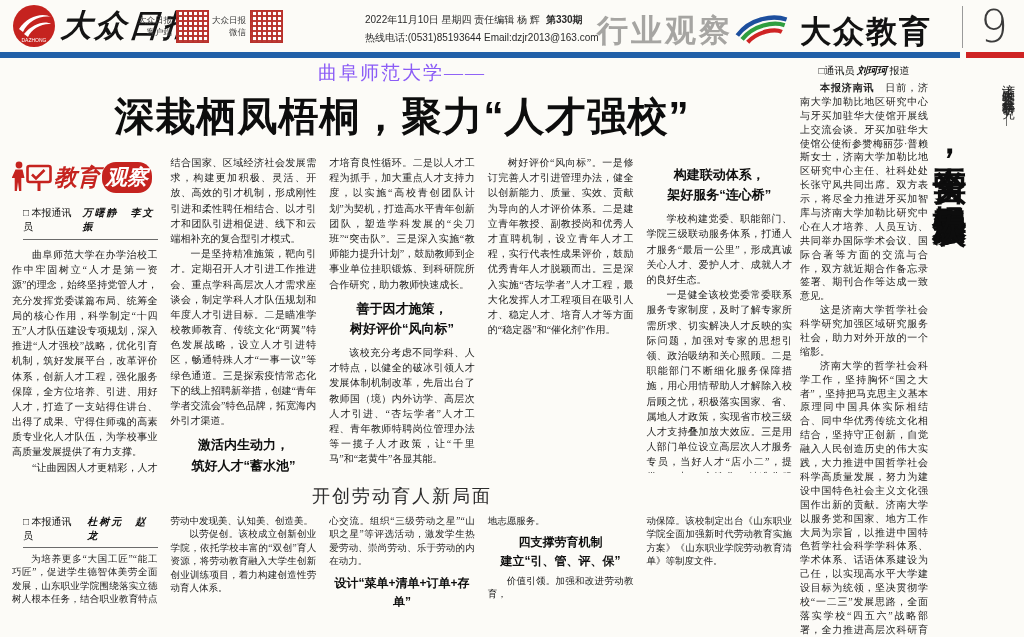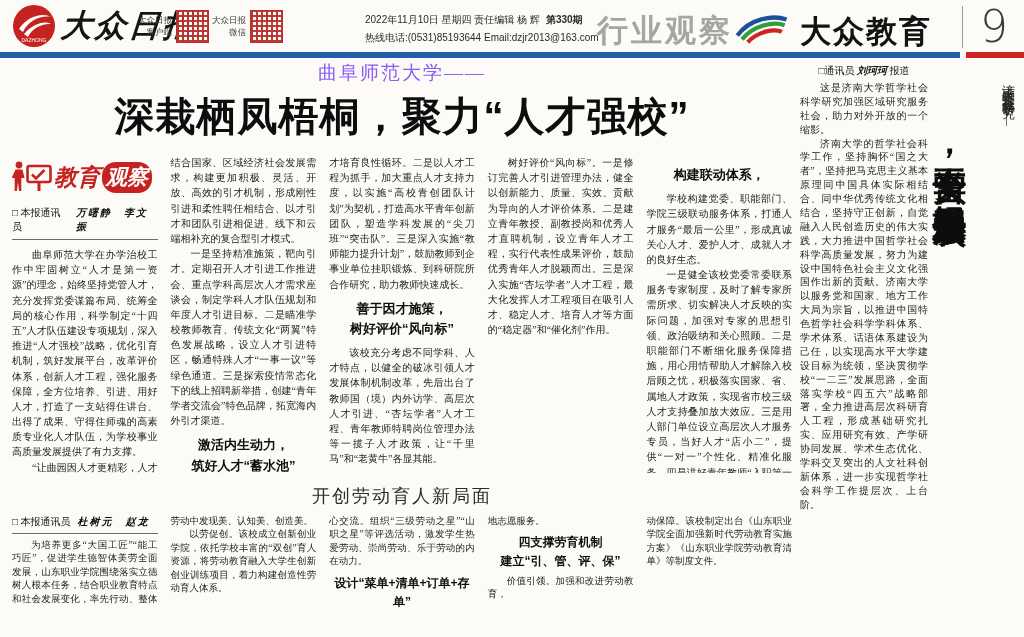--- a/index.html
+++ b/index.html
@@ -33,21 +33,21 @@
   .rule-blue{position:absolute;top:52px;left:0;width:960px;height:6px;background:#2160a8;}
   .rule-red{position:absolute;top:52px;left:966px;width:58px;height:6px;background:#cf2424;}
 
   
   p.np{margin:0;font-size:10px;line-height:1.52;text-align:justify;text-indent:2em;color:#222;}
   p.cont{text-indent:0;}
   .sub{text-align:center;font-weight:700;font-size:13px;line-height:1.55;margin:7px 0 6px;
        color:#0e0e0e;font-family:"Liberation Sans",sans-serif;}
   .sub span{display:block;}
   .byline{font-size:10px;color:#111;border-bottom:1px solid #6b6b6b;padding-bottom:5px;margin-bottom:7px;
-          display:flex;gap:7px;align-items:baseline;}
+          display:flex;gap:7px;align-items:baseline;margin-left:11px;}
   .byline i{font-weight:700;letter-spacing:2px;}
 
   
   .a1{position:absolute;left:12px;top:60px;width:780px;}
   .a1-kicker{text-align:center;font-size:19px;letter-spacing:2px;color:#8b5cf6;}
   .a1-headline{margin:3px 0 0;text-align:center;font-size:40px;font-weight:900;letter-spacing:1px;
                color:#0d0d0d;font-family:"Liberation Sans",sans-serif;}
   .a1-body{margin-top:11px;display:grid;grid-template-columns:repeat(5,1fr);gap:13px;height:318px;overflow:hidden;}
   .eduobs{display:flex;align-items:center;gap:2px;height:44px;margin:0 0 7px;}
   .eo1{color:#c5231f;font-weight:900;font-style:italic;font-size:23px;font-family:"Liberation Sans",sans-serif;}
@@ -174,20 +174,21 @@
         <p class="np">该校充分考虑不同学科、人才特点，以健全的破冰引领人才发展体制机制改革，先后出台了教师国（境）内外访学、高层次人才引进、“杏坛学者”人才工程、青年教师特聘岗位管理办法等一揽子人才政策，让“千里马”和“老黄牛”各显其能。</p>
       </div>
 
       <div class="col">
         <p class="np">树好评价“风向标”。一是修订完善人才引进管理办法，健全以创新能力、质量、实效、贡献为导向的人才评价体系。二是建立青年教授、副教授岗和优秀人才直聘机制，设立青年人才工程，实行代表性成果评价，鼓励优秀青年人才脱颖而出。三是深入实施“杏坛学者”人才工程，最大化发挥人才工程项目在吸引人才、稳定人才、培育人才等方面的“稳定器”和“催化剂”作用。</p>
       </div>
 
       <div class="col">
         <div class="sub" style="margin-top:10px">
           <span>构建联动体系，</span>
+          <span>架好服务“连心桥”</span>
         </div>
         <p class="np">学校构建党委、职能部门、学院三级联动服务体系，打通人才服务“最后一公里”，形成真诚关心人才、爱护人才、成就人才的良好生态。</p>
         <p class="np">一是健全该校党委常委联系服务专家制度，及时了解专家所需所求、切实解决人才反映的实际问题，加强对专家的思想引领、政治吸纳和关心照顾。二是职能部门不断细化服务保障措施，用心用情帮助人才解除入校后顾之忧，积极落实国家、省、属地人才政策，实现省市校三级人才支持叠加放大效应。三是用人部门单位设立高层次人才服务专员，当好人才“店小二”，提供“一对一”个性化、精准化服务。四是讲好青年教师“入职第一课”，选树师德标兵、最美教师、教书育人楷模，打造《我的育人故事》《杏坛学人志》等宣传品牌，展现优秀教师的榜样风采，营造尊重人才、见贤思齐的良好氛围。</p>
 
       </div>
     </div>
   </div>
 
   <div class="a2">
     <div class="a2-kicker">开创劳动育人新局面</div>
@@ -230,20 +231,21 @@
       </div>
     </div>
   </div>
 
   <div class="a3-text">
     <div class="byline3">
       <span>□通讯员</span>
       <i>刘珂珂</i>
       <span>报道</span>
     </div>
+    <p class="np"><span class="lead-b">本报济南讯</span><span>　日前，济南大学加勒比地区研究中心与牙买加驻华大使馆开展线上交流会谈。牙买加驻华大使馆公使衔参赞梅丽莎·普赖斯女士，济南大学加勒比地区研究中心主任、社科处处长张守凤共同出席。双方表示，将尽全力推进牙买加智库与济南大学加勒比研究中心在人才培养、人员互访、共同举办国际学术会议、国际合著等方面的交流与合作，双方就近期合作备忘录签署、期刊合作等达成一致意见。</span></p>
     <p class="np">这是济南大学哲学社会科学研究加强区域研究服务社会，助力对外开放的一个缩影。</p>
     <p class="np">济南大学的哲学社会科学工作，坚持胸怀“国之大者”，坚持把马克思主义基本原理同中国具体实际相结合、同中华优秀传统文化相结合，坚持守正创新，自觉融入人民创造历史的伟大实践，大力推进中国哲学社会科学高质量发展，努力为建设中国特色社会主义文化强国作出新的贡献。济南大学以服务党和国家、地方工作大局为宗旨，以推进中国特色哲学社会科学学科体系、学术体系、话语体系建设为己任，以实现高水平大学建设目标为统领，坚决贯彻学校“一二三”发展思路，全面落实学校“四五六”战略部署，全力推进高层次科研育人工程，形成基础研究扎实、应用研究有效、产学研协同发展、学术生态优化、学科交叉突出的人文社科创新体系，进一步实现哲学社会科学工作提层次、上台阶。</p>
 
   </div>
   <div class="a3-headline">夯实平台，提升服务水平和层次</div>
   <div class="a3-kicker">济南大学哲学社会科学研究——</div>
 
 </div>
 
 </body></html>

